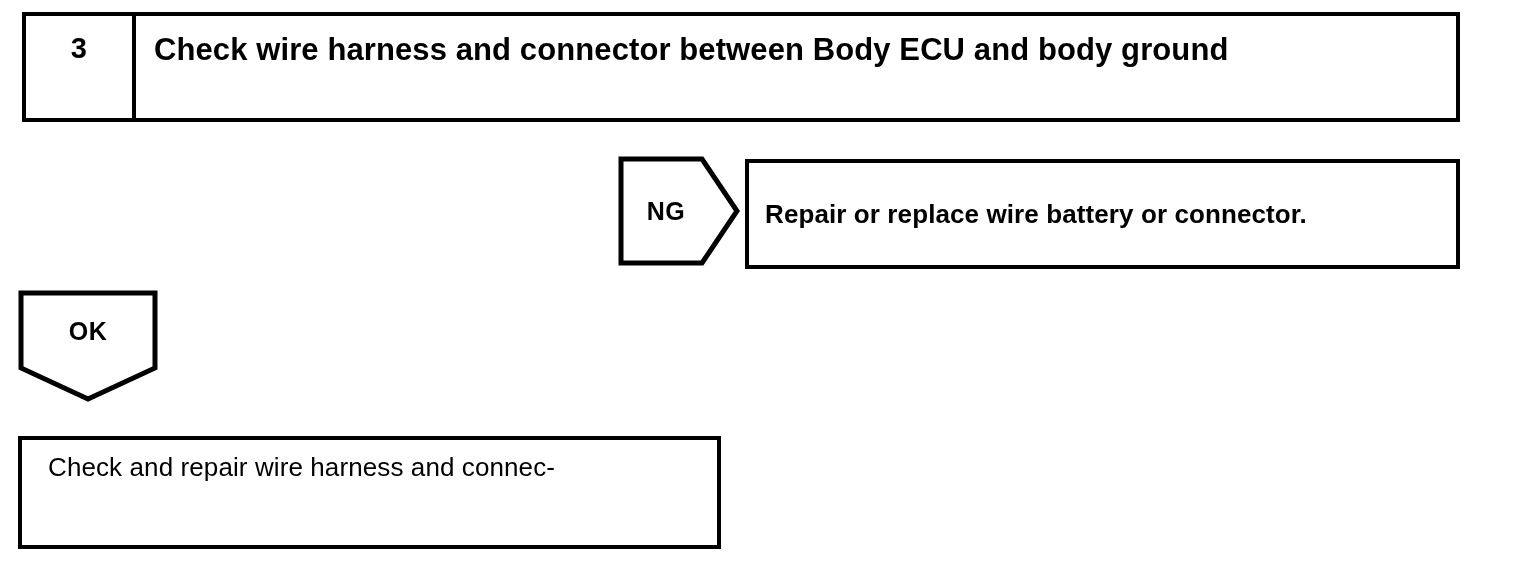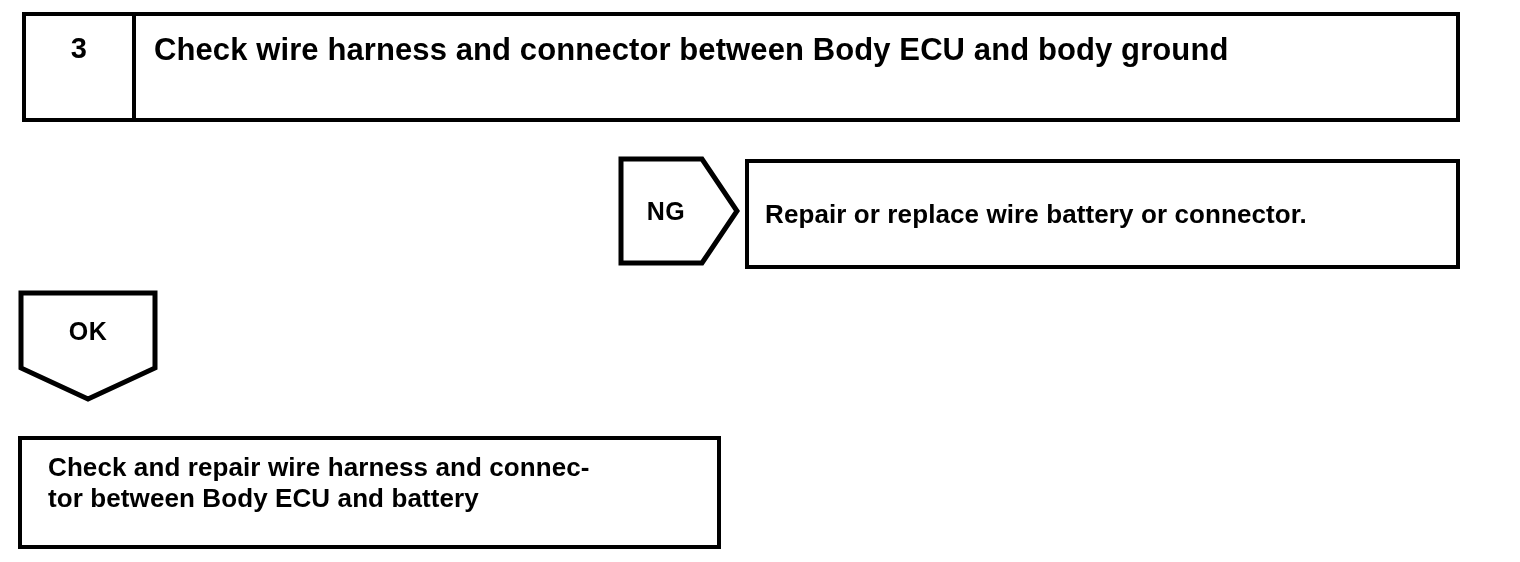--- a/index.html
+++ b/index.html
@@ -149,21 +149,21 @@
     top: 436px;
     width: 703px;
     height: 113px;
     border: 4px solid #000000;
     box-sizing: border-box;
     background: #ffffff;
     padding: 12px 0 0 26px;
   }
   .result-line {
     font-size: 26px;
-    font-weight: bold;
+    font-weight: normal;
     letter-spacing: 0.1px;
     line-height: 1.18;
     white-space: nowrap;
   }
 </style>
 </head>
 <body>
 
 <div id="canvas">
 
@@ -189,16 +189,15 @@
 
   <div class="ok-shape">
     <svg viewBox="0 0 140 112" xmlns="http://www.w3.org/2000/svg">
       <polygon points="3,3 137,3 137,78 70,109 3,78" fill="#ffffff" stroke="#000000" stroke-width="5" stroke-linejoin="miter"></polygon>
     </svg>
     <div class="ok-label">OK</div>
   </div>
 
   <div class="result-box">
     <div class="result-line">Check and repair wire harness and connec-</div>
-    <div class="result-line">tor between Body ECU and battery</div>
   </div>
 
 </div>
 
 </body></html>

